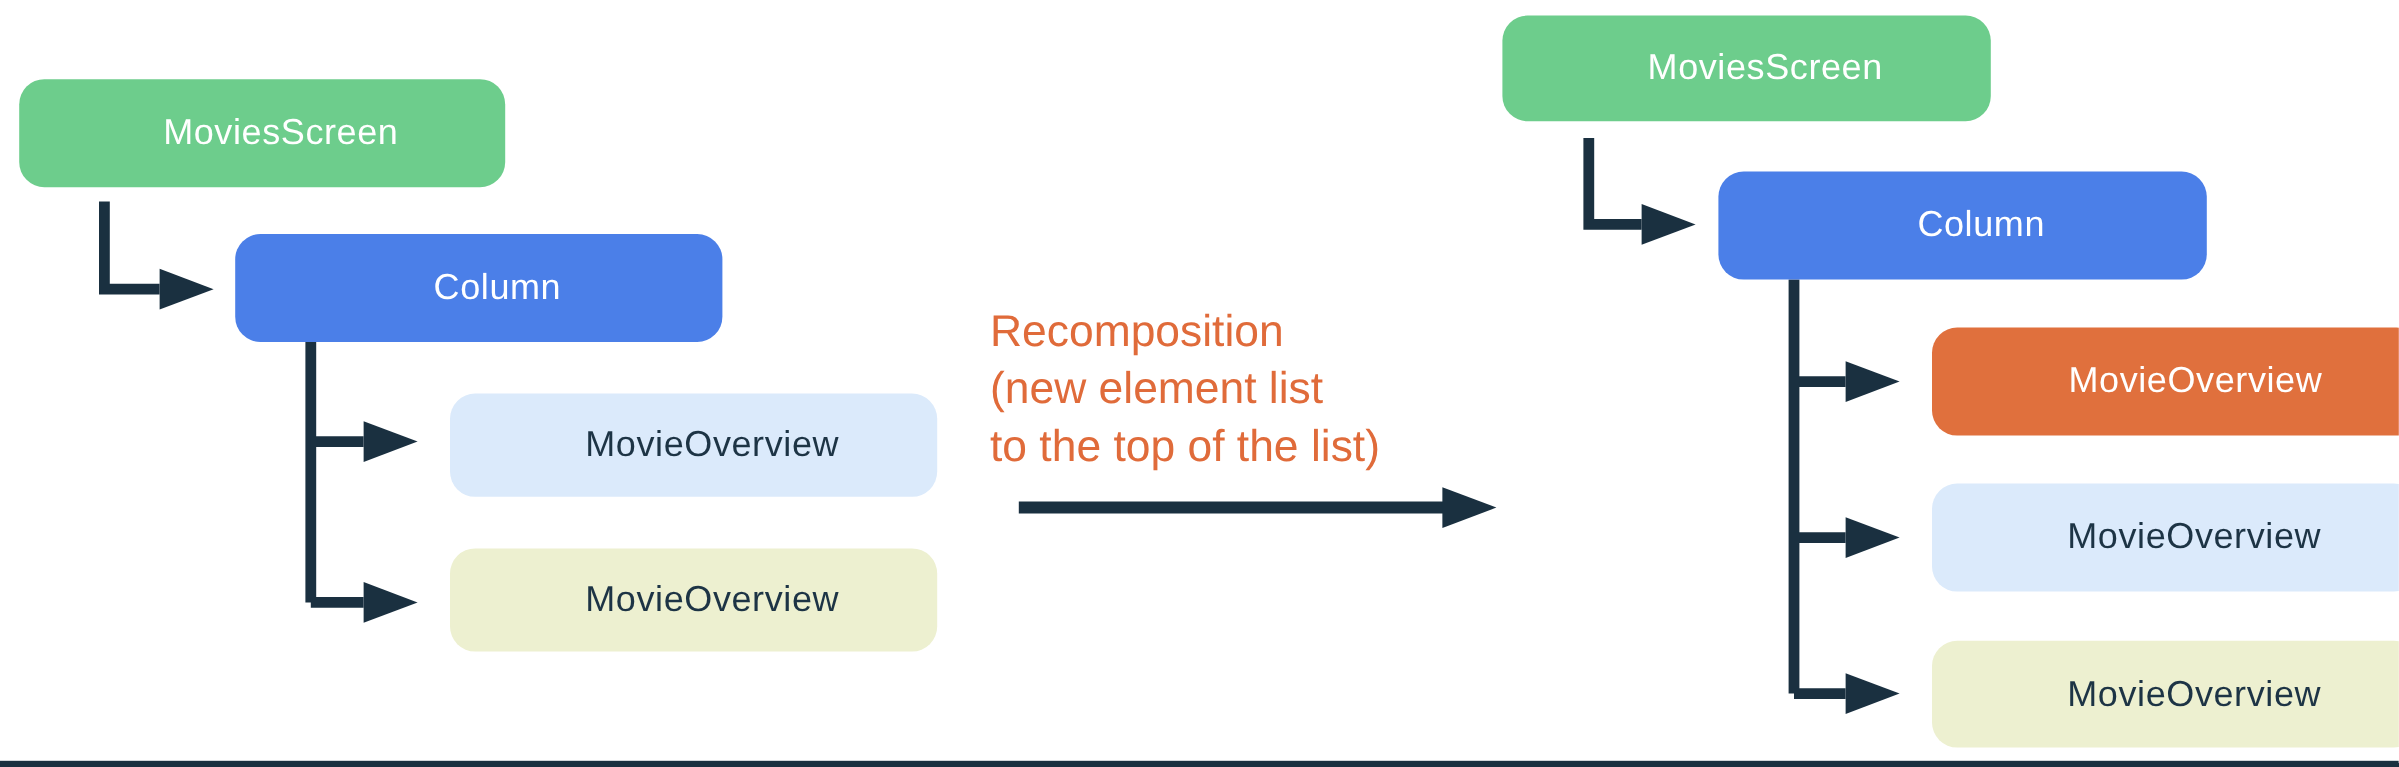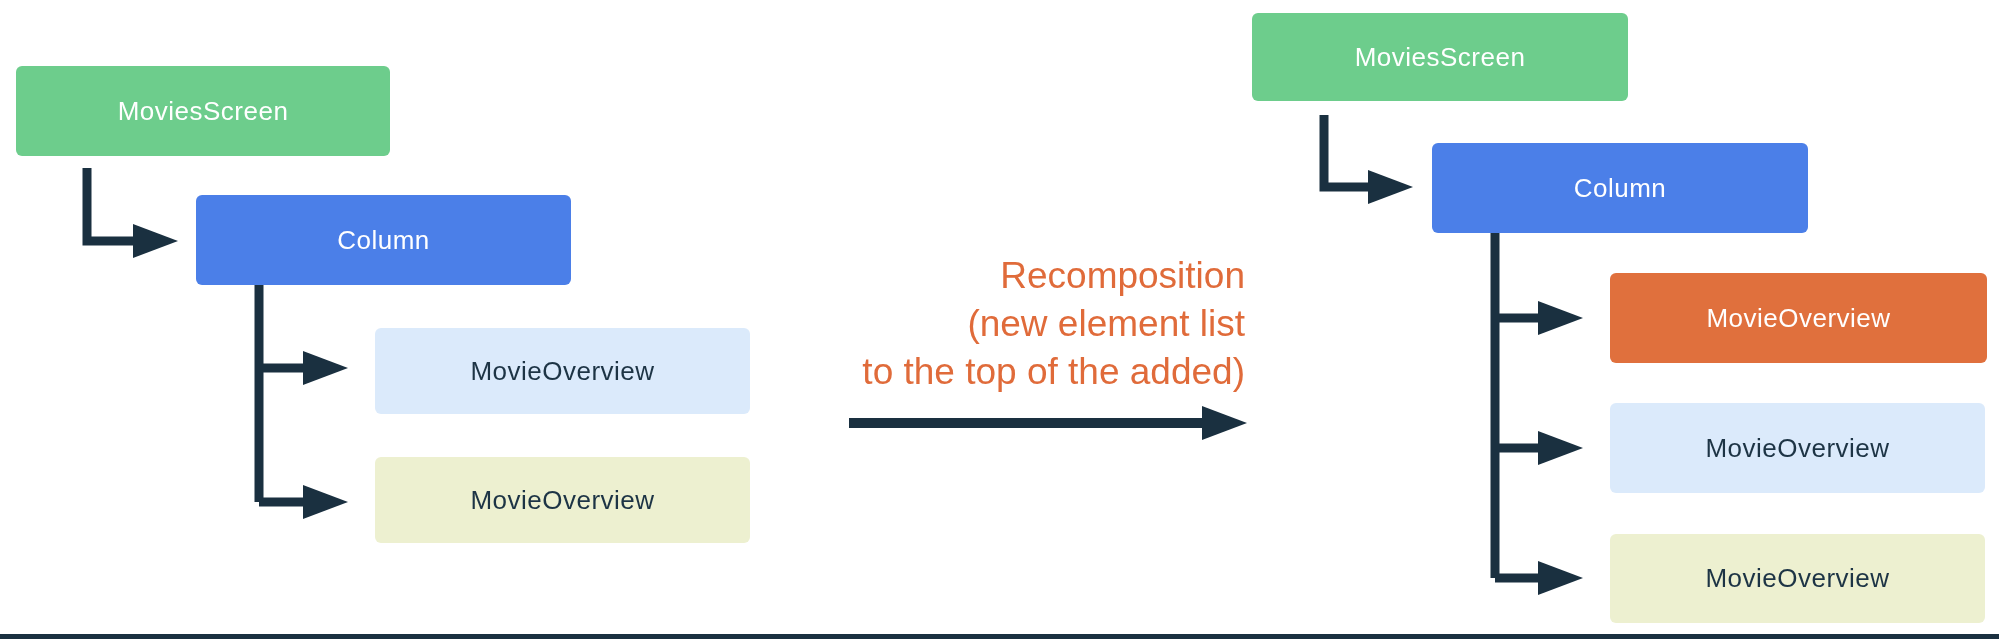--- a/index.html
+++ b/index.html
@@ -8,23 +8,23 @@
     --dark-text:#1d3445;
   }
   html,body{margin:0;padding:0;}
   body{
     width:1999px;height:639px;position:relative;overflow:hidden;
     background:var(--background);
     font-family:"Liberation Sans","DejaVu Sans",sans-serif;
   }
   .canvas{position:absolute;inset:0;}
   .node{
-    position:absolute;border-radius:6px;
+    position:absolute;border-radius:21px;
     display:flex;align-items:center;justify-content:center;
-    font-size:26px;letter-spacing:0.5px;
+    font-size:30px;letter-spacing:0.5px;padding-left:31px;
   }
   .node.green{background:var(--green);color:#ffffff;}
   .node.blue{background:var(--blue);color:#ffffff;text-align:right;}
   .node.orange{background:var(--orange);color:#ffffff;}
   .node.lightblue{background:var(--light-blue);color:var(--dark-text);}
   .node.yellow{background:var(--pale-yellow);color:var(--dark-text);}
 
   
   .l-root   {left:16px;  top:66px;  width:374px;height:90px;}
   .l-column {left:196px; top:195px; width:375px;height:90px;}
@@ -39,21 +39,21 @@
   .r-movie3 {left:1610px;top:534px; width:375px;height:89px;}
 
   .connector-layer{position:absolute;left:0;top:0;width:1999px;height:639px;pointer-events:none;}
   .connector-layer path{stroke:var(--connector);stroke-width:9;fill:none;}
   .connector-layer polygon{fill:var(--connector);stroke:none;}
   .connector-layer .thickline{stroke-width:10;}
   .bottom-rule{position:absolute;left:0;top:634px;width:1999px;height:5px;background:var(--connector);}
 
   .annotation{
     position:absolute;left:825px;top:252px;width:420px;
-    text-align:right;color:var(--annotation);
+    text-align:left;color:var(--annotation);
     font-size:37px;line-height:48px;
   }
 </style>
 </head>
 <body>
 
 <div class="canvas">
 
   <svg class="connector-layer" viewBox="0 0 1999 639" xmlns="http://www.w3.org/2000/svg">
 
@@ -102,21 +102,21 @@
       <span>MovieOverview</span>
     </div>
     <div class="node yellow l-movie2">
       <span>MovieOverview</span>
     </div>
   </div>
 
   <div class="annotation">
     <div>Recomposition</div>
     <div>(new element list</div>
-    <div>to the top of the added)</div>
+    <div>to the top of the list)</div>
   </div>
 
   <div>
     <div class="node green r-root">
       <span>MoviesScreen</span>
     </div>
     <div class="node blue r-column">
       <span>Column</span>
     </div>
     <div class="node orange r-movie1">

